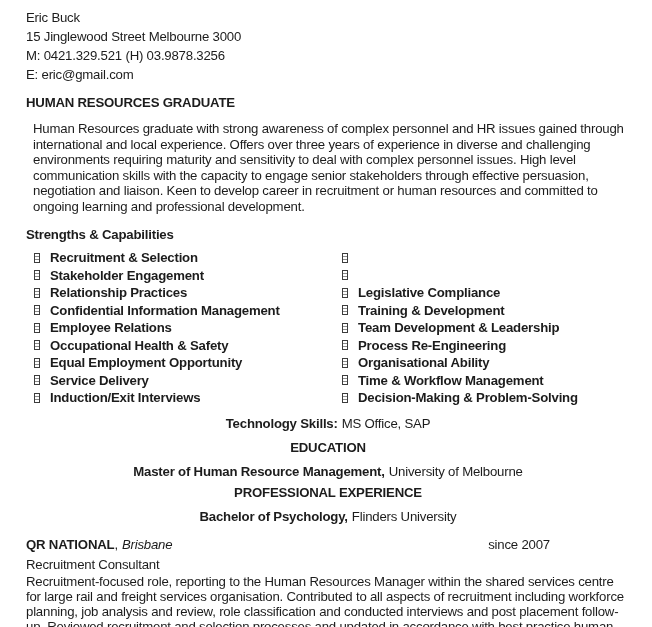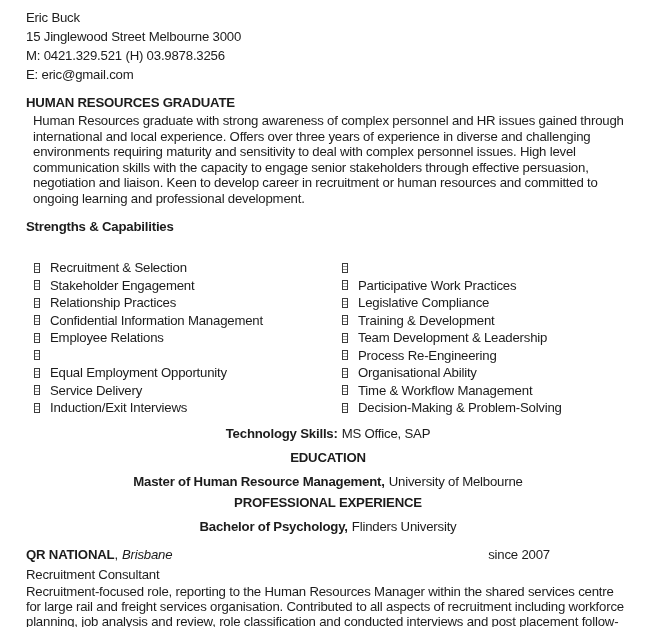--- a/index.html
+++ b/index.html
@@ -11,25 +11,25 @@
     letter-spacing:-0.2px;
   }
   .page { padding:6px 22px 0 26px; }
 
   
   .contact { margin-top:2px; }
   .contact div { line-height:19px; }
 
   
   .obj-heading { font-weight:bold; margin-top:10px; line-height:17px; }
-  .obj-text   { margin:2px 0 0 7px; line-height:15.5px; }
+  .obj-text   { margin:10px 0 0 7px; line-height:15.5px; }
 
   
   .str-heading { font-weight:bold; margin-top:12px; line-height:17px; }
-  .str-cols { display:flex; margin-top:24px; }
+  .str-cols { display:flex; margin-top:6px;font-weight:bold; }
   .str-cols ul { list-style:none; margin:0; padding:0; width:50%; }
   .str-cols li { display:flex; align-items:center; line-height:17.5px; height:17.5px; }
   .tofu {
     display:inline-block; flex:none;
     width:6px; height:10px; box-sizing:border-box;
     border:1px solid #3c3c3c;
     background:linear-gradient(to bottom,
       transparent 2px,#8a8a8a 2px,#8a8a8a 3px,transparent 3px,
       transparent 5px,#8a8a8a 5px,#8a8a8a 6px,transparent 6px);
   }
@@ -87,41 +87,41 @@
         <li>
           <span class="tofu"></span>
           <span>Confidential Information Management</span>
         </li>
         <li>
           <span class="tofu"></span>
           <span>Employee Relations</span>
         </li>
         <li>
           <span class="tofu"></span>
+          <span>Occupational Health &amp; Safety</span>
         </li>
         <li>
           <span class="tofu"></span>
           <span>Equal Employment Opportunity</span>
         </li>
         <li>
           <span class="tofu"></span>
           <span>Service Delivery</span>
         </li>
         <li>
           <span class="tofu"></span>
           <span>Induction/Exit Interviews</span>
         </li>
       </ul>
     <ul class="col-right">
         <li>
           <span class="tofu"></span>
         </li>
         <li>
           <span class="tofu"></span>
-          <span>Participative Work Practices</span>
         </li>
         <li>
           <span class="tofu"></span>
           <span>Legislative Compliance</span>
         </li>
         <li>
           <span class="tofu"></span>
           <span>Training &amp; Development</span>
         </li>
         <li>

